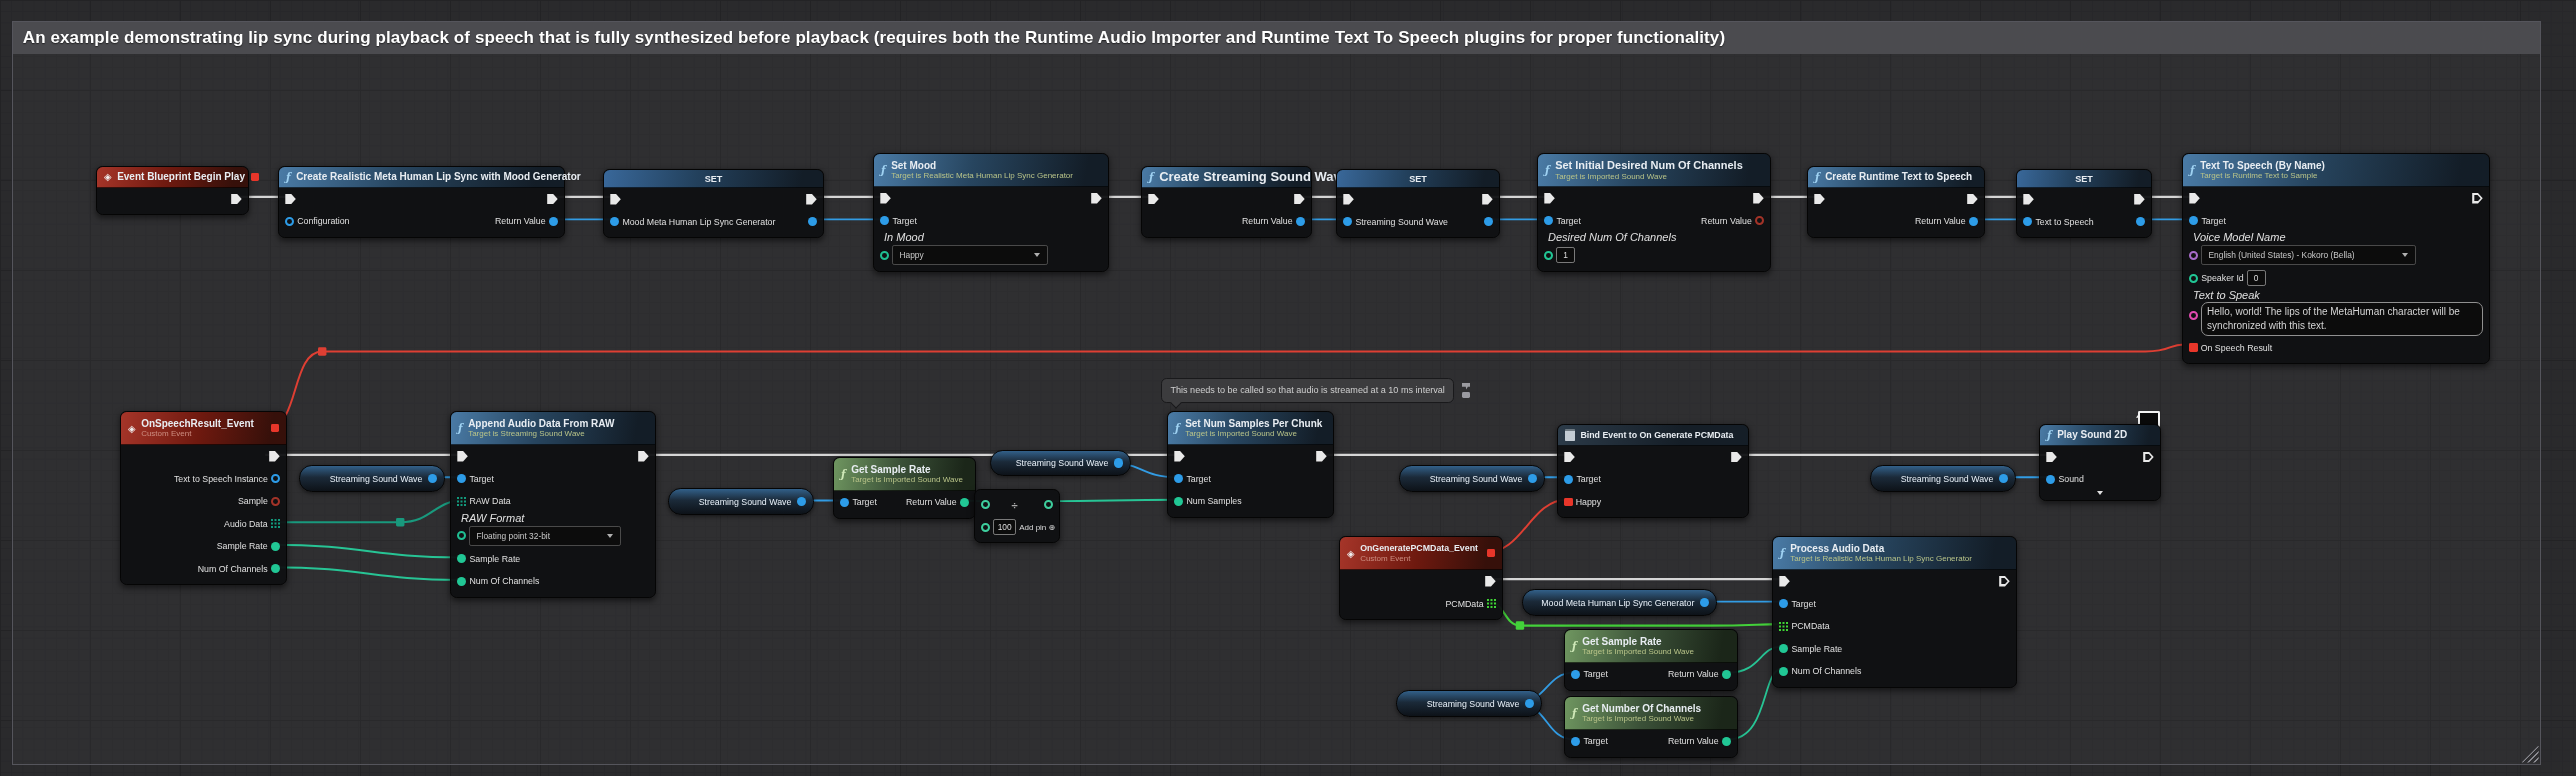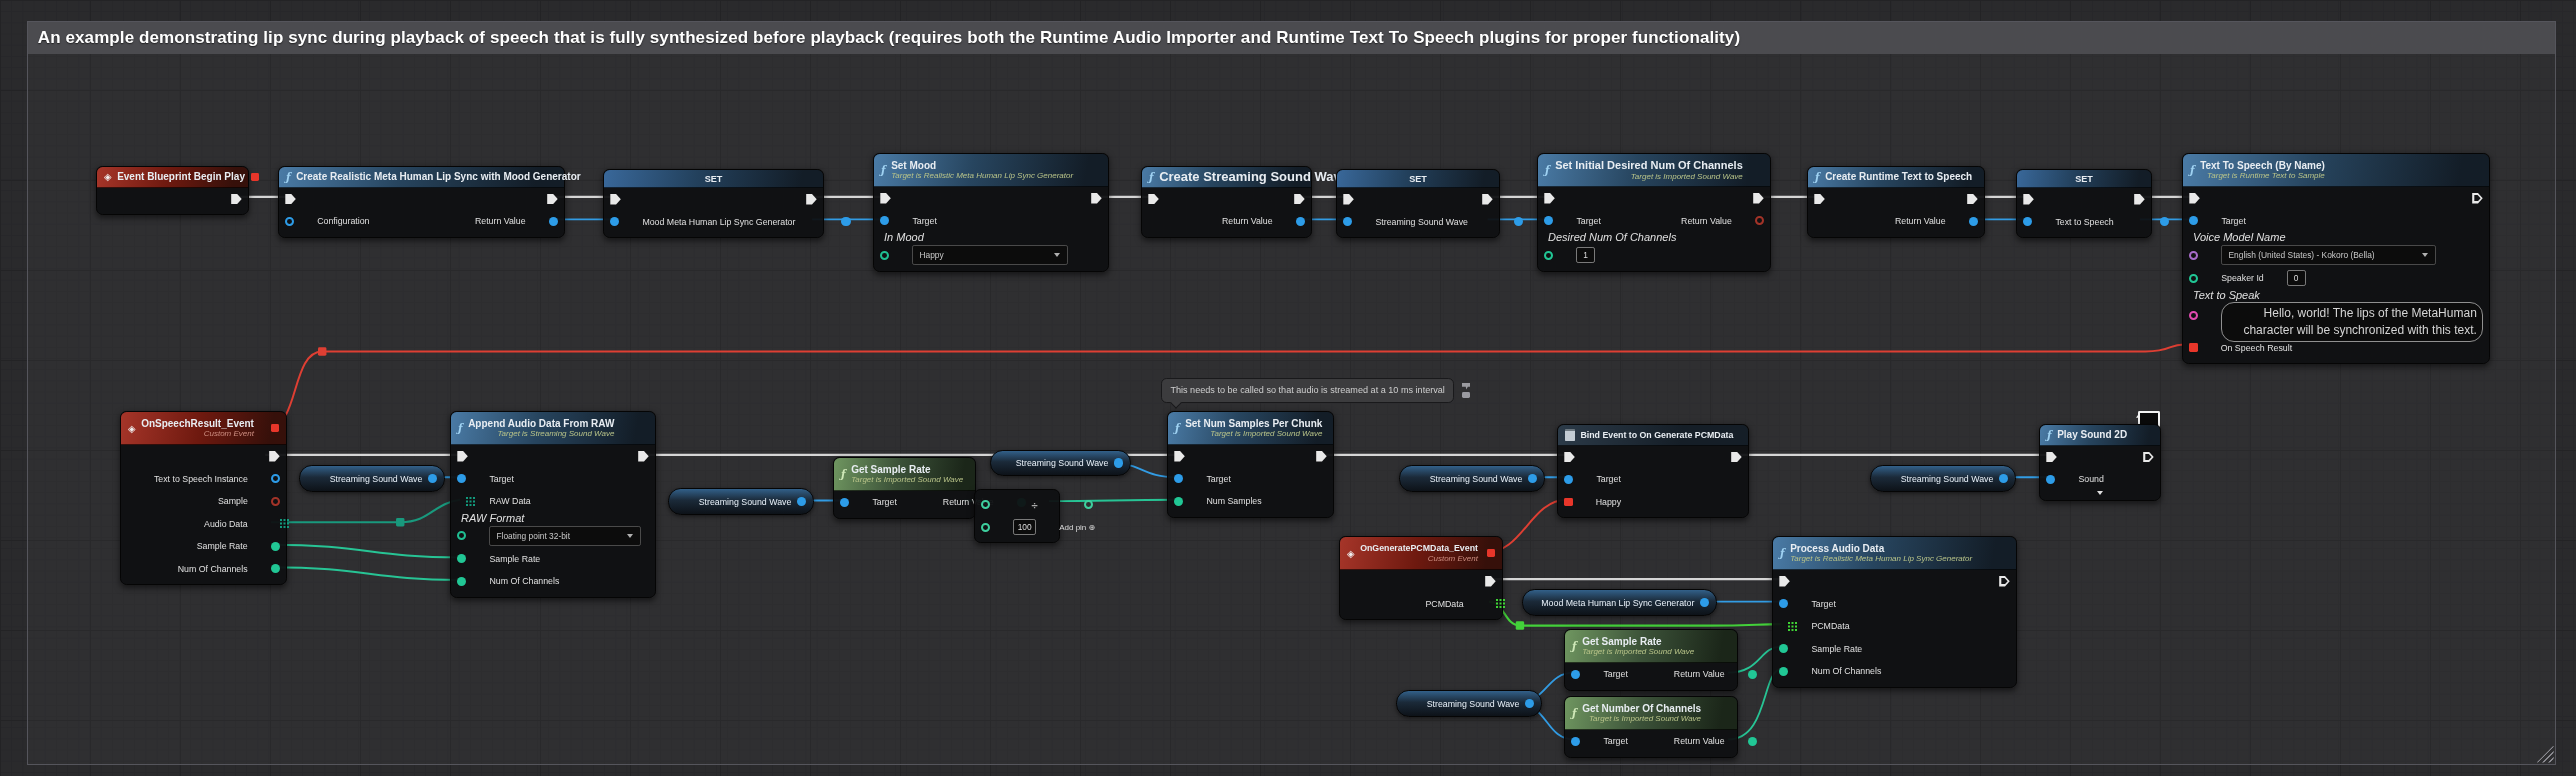--- a/index.html
+++ b/index.html
@@ -6,47 +6,47 @@
   #canvas{position:relative;width:2576px;height:776px;overflow:hidden;
     font-family:"Liberation Sans","DejaVu Sans",sans-serif;
     background-color:#2a2a2c;
     background-image:
       linear-gradient(#232325 0.7px,transparent 0.7px),
       linear-gradient(90deg,#232325 0.7px,transparent 0.7px),
       linear-gradient(#27272a 0.7px,transparent 0.7px),
       linear-gradient(90deg,#27272a 0.7px,transparent 0.7px);
     background-size:90px 90px,90px 90px,11.2px 11.2px,11.2px 11.2px;}
   
-  .cbox{position:absolute;left:27px;top:21px;width:2527px;height:742px;
+  .cbox{position:absolute;left:12px;top:21px;width:2527px;height:742px;
     background:rgba(150,150,160,0.05);border:0.7px solid #55555c;}
   .cbox .cap{height:32px;background:#4b4b4f;display:flex;align-items:center;
     padding:0 9.8px;color:#ffffff;font-weight:bold;font-size:17px;letter-spacing:0.1px;
     text-shadow:0 0.7px 1.4px rgba(0,0,0,.6);}
   .rsz{position:absolute;right:1.4px;bottom:1.4px;width:17px;height:17px;
     background:repeating-linear-gradient(135deg,transparent 0 2.8px,#8a8a90 2.8px 4.2px);
     clip-path:polygon(100% 0,100% 100%,0 100%);}
   
   .node{position:absolute;background:rgba(15,16,18,.95);border:0.7px solid #050505;
     border-radius:6.3px;box-shadow:0 2.1px 6.3px rgba(0,0,0,.55);color:#e2e2e2;font-size:8.8px;}
   .hdr{display:flex;align-items:center;gap:5.6px;padding:0 7px;
     border-radius:5.6px 5.6px 0 0;border-bottom:0.7px solid rgba(0,0,0,.65);}
   .h1{height:19.7px}.h2{height:32px}
   .hdr .t{font-weight:bold;font-size:10px;color:#e8edf2;white-space:nowrap;}
-  .hdr .s{font-style:italic;font-size:8px;color:#b9c489;white-space:nowrap;margin-top:0.7px;text-align:right;}
+  .hdr .s{font-size:8px;color:#b9c489;white-space:nowrap;margin-top:0.7px;}
   .bluehdr{background:linear-gradient(100deg,#4a7ba6 0%,#27455f 42%,#131d27 90%);}
   .greenhdr{background:linear-gradient(100deg,#6f9660 0%,#3b5138 45%,#1b2619 90%);}
   .redhdr{background:linear-gradient(100deg,#a63529 0%,#6e190f 48%,#36100a 90%);}
   .darkhdr{background:linear-gradient(100deg,#2c3b49 0%,#151e27 65%);}
   .sethdr{background:linear-gradient(100deg,#39689a 0%,#23415d 42%,#131d27 90%);
     justify-content:center;height:17px;font-weight:bold;font-size:9.1px;color:#e8edf2;
     border-radius:5.6px 5.6px 0 0;display:flex;align-items:center;border-bottom:0.7px solid rgba(0,0,0,.65);}
   .fic{color:#9fd2f2;font-style:italic;font-family:"DejaVu Serif",serif;font-size:10.5px;font-weight:bold;flex:none;}
   .evic{color:#f0f0f0;font-size:9.8px;flex:none;}
   .bic{width:9.8px;height:9.8px;background:#c3ccd4;border-top:2.8px solid #6d7880;border-radius:0.7px;flex:none;}
-  .row{display:flex;align-items:center;height:22.5px;padding:0 6.3px;gap:23px;text-align:right;}
+  .row{display:flex;align-items:center;height:22.5px;padding:0 6.3px;gap:3px;}
   .row.out{justify-content:flex-end;}
   .lab{font-size:8.8px;color:#e0e0e0;white-space:nowrap;}
   .flab{font-size:11px;color:#e0e0e0;height:11.2px;line-height:11.2px;margin-left:10px;white-space:nowrap;font-style:italic;}
   .pad{padding-bottom:4.2px;}
   
   .pc{width:9.1px;height:9.1px;border-radius:50%;background:var(--c,#2d9ce8);flex:none;}
   .pc.h{background:transparent;border:2.1px solid var(--c,#2d9ce8);width:4.9px;height:4.9px;}
   .sqp{width:8.4px;height:8.4px;border-radius:1.4px;background:#e8362a;flex:none;}
   .ex{position:relative;width:10.5px;height:10.5px;flex:none;}
   .ex i{position:absolute;inset:0;background:#e9e9e9;clip-path:polygon(0 0,55% 0,100% 50%,55% 100%,0 100%);}
@@ -55,22 +55,22 @@
   .grid::before{content:"";position:absolute;width:2.1px;height:2.1px;background:currentColor;
     box-shadow:3.5px 0 0 currentColor,7px 0 0 currentColor,0 3.5px 0 currentColor,3.5px 3.5px 0 currentColor,
     7px 3.5px 0 currentColor,0 7px 0 currentColor,3.5px 7px 0 currentColor,7px 7px 0 currentColor;}
   
   .dd{display:flex;align-items:center;justify-content:space-between;background:#0c0c0c;
     border:0.7px solid #4a4a4a;border-radius:2.1px;height:18.3px;padding:0 6.3px;color:#c9c9c9;font-size:8.4px;flex:1;}
   .car{width:0;height:0;border-left:3.5px solid transparent;border-right:3.5px solid transparent;
     border-top:4.2px solid #b0b0b0;flex:none;}
   .vbox{min-width:9.8px;height:14px;background:#0c0c0c;border:0.7px solid #7a7a7a;border-radius:2.1px;
     color:#ddd;font-size:8.4px;display:flex;align-items:center;justify-content:center;padding:0 3.5px;flex:none;}
-  .tbox{border:0.7px solid #909090;background:#0c0c0c;border-radius:13px;color:#d5d5d5;
-    font-size:12px;line-height:1.4;padding:2.1px 4.9px;flex:1;}
+  .tbox{border:0.7px solid #909090;background:#0c0c0c;border-radius:7px;color:#d5d5d5;
+    font-size:10px;line-height:1.4;padding:2.1px 4.9px;flex:1;}
   .pill{position:absolute;height:25px;border-radius:12.7px;
     background:linear-gradient(180deg,#326089 0%,#1b2a39 45%,#0d1218 100%);
     border:0.7px solid #050505;display:flex;align-items:center;justify-content:flex-end;gap:5.6px;
     padding:0 7px;color:#eaf2fa;font-size:8.8px;box-shadow:0 1.4px 4.2px rgba(0,0,0,.5);}
   
   .bub{position:absolute;left:1161px;top:378px;display:flex;align-items:center;gap:4.2px;}
   .bub .bx{background:#3c3c3e;border:0.7px solid #19191b;border-radius:5.6px;height:22.5px;
     display:flex;align-items:center;padding:0 8.4px;color:#cfcfcf;font-size:9.1px;white-space:nowrap;}
   .bub .tail{position:absolute;left:11.2px;top:21px;width:7px;height:7px;background:#3c3c3e;
     transform:rotate(45deg);border-right:0.7px solid #19191b;border-bottom:0.7px solid #19191b;}

